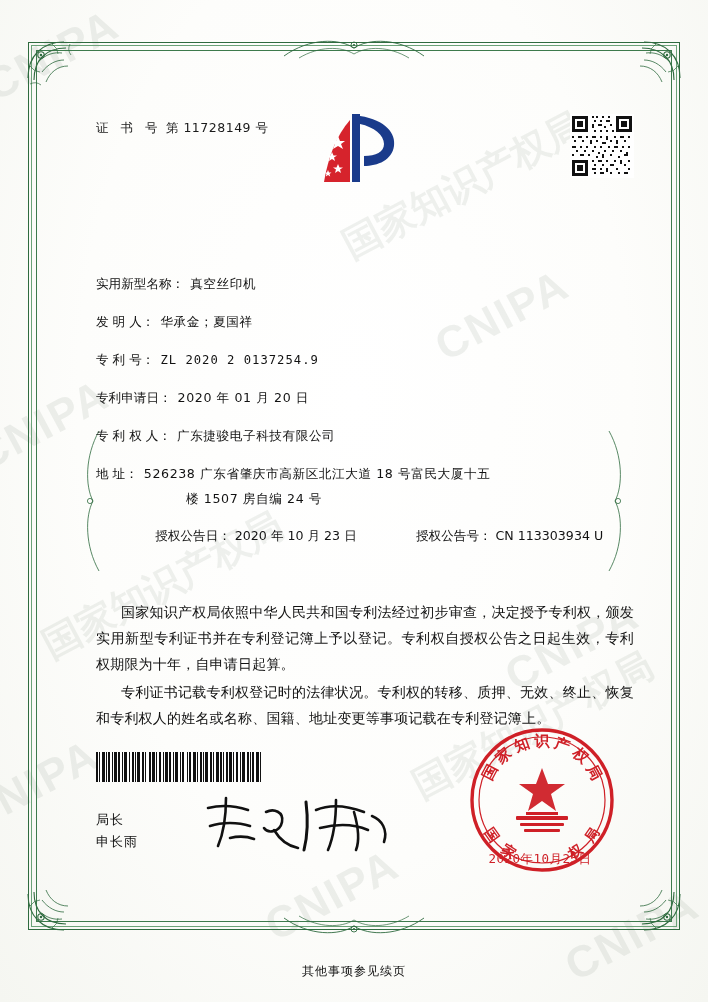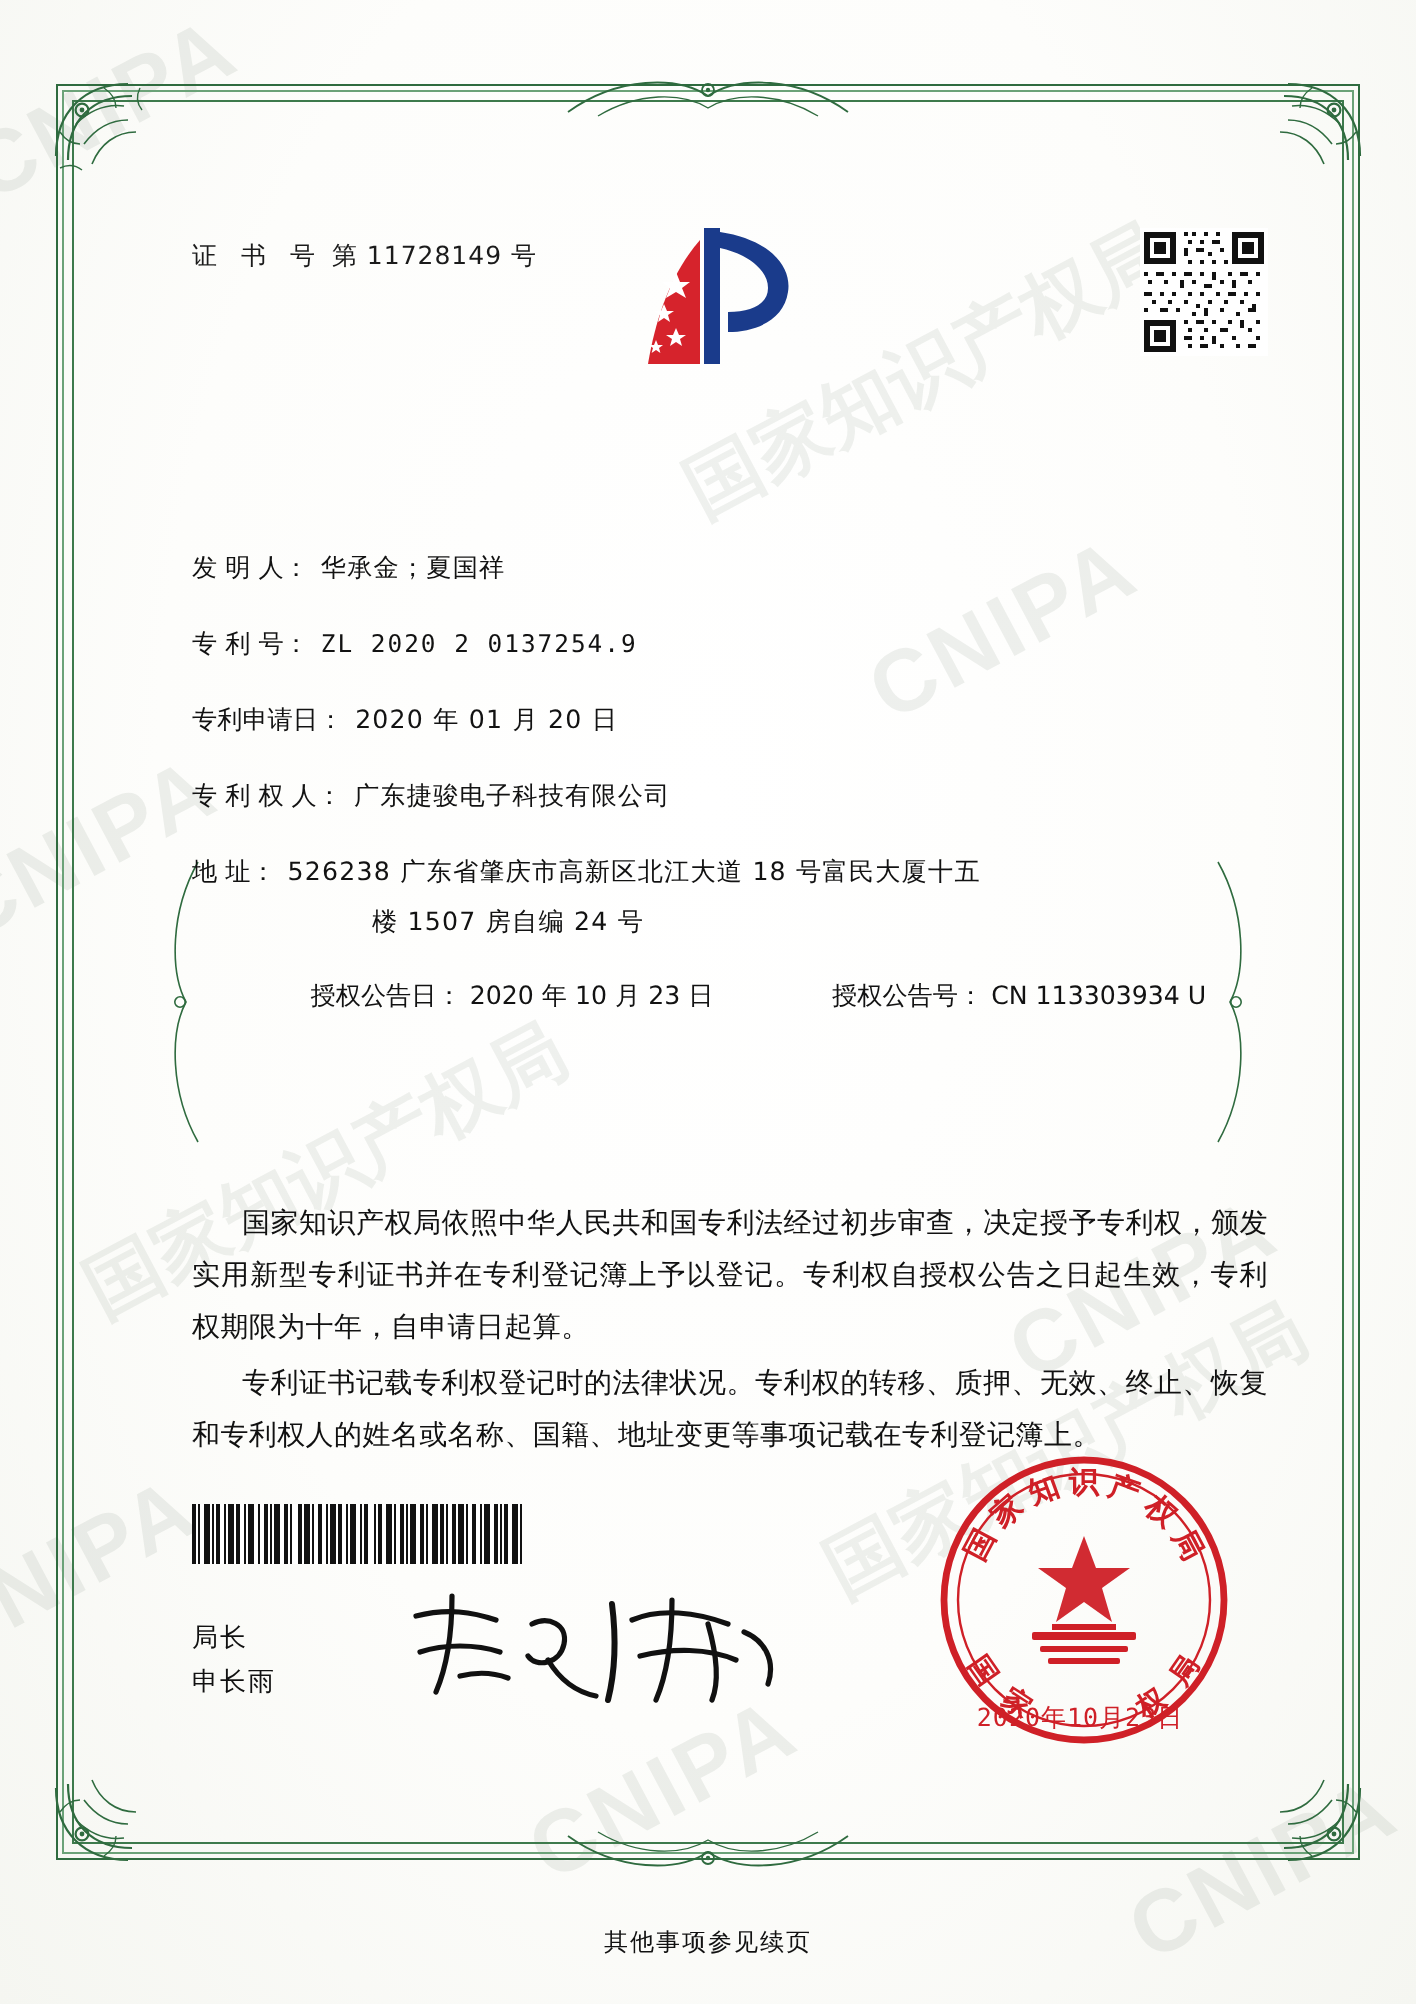--- a/index.html
+++ b/index.html
@@ -472,20 +472,24 @@
             <rect x="40" y="58" width="2" height="2"></rect>
             <rect x="48" y="58" width="2" height="2"></rect>
             <rect x="54" y="58" width="4" height="2"></rect>
         </g>
       </svg>
     </div>
 
 
     <div class="fields">
       <div class="frow">
+        <span class="flabel">实用新型名称：</span>
+        <span class="fvalue">真空丝印机</span>
+      </div>
+      <div class="frow">
         <span class="flabel">发    明    人：</span>
         <span class="fvalue">华承金；夏国祥</span>
       </div>
       <div class="frow">
         <span class="flabel">专    利    号：</span>
         <span class="fvalue mono">ZL 2020 2 0137254.9</span>
       </div>
       <div class="frow">
         <span class="flabel">专利申请日：</span>
         <span class="fvalue">2020 年 01 月 20 日</span>

